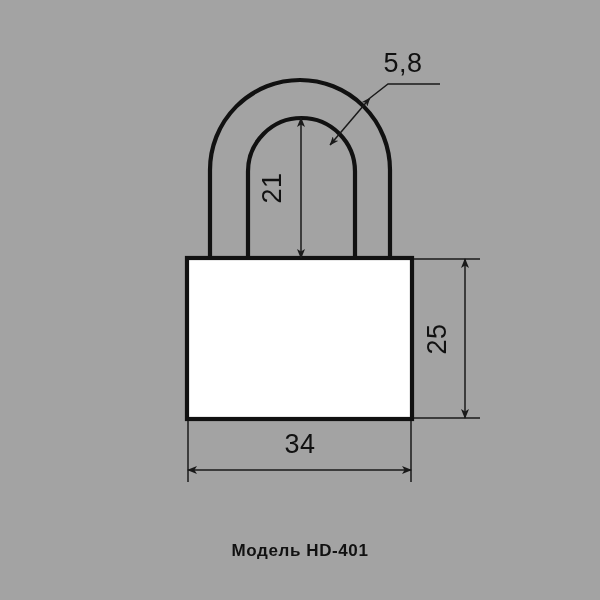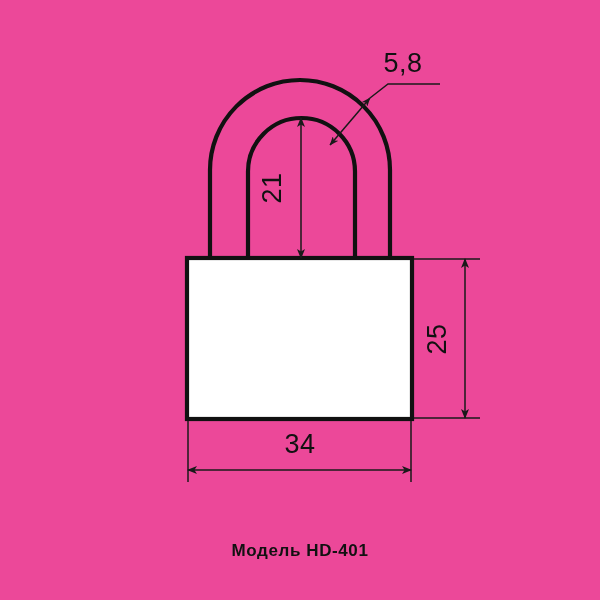--- a/index.html
+++ b/index.html
@@ -11,21 +11,21 @@
     width: 600px;
     height: 600px;
     font-family: "Liberation Sans", sans-serif;
     overflow: hidden;
     position: relative;
   }
   #drawing-root {
     position: relative;
     width: 600px;
     height: 600px;
-    background: #ec4899;
+    background: #a3a3a3;
   }
   svg.drawing-canvas {
     display: block;
     width: 600px;
     height: 600px;
   }
   .obj-line {
     stroke: #111111;
     stroke-width: 4.2;
     fill: none;

